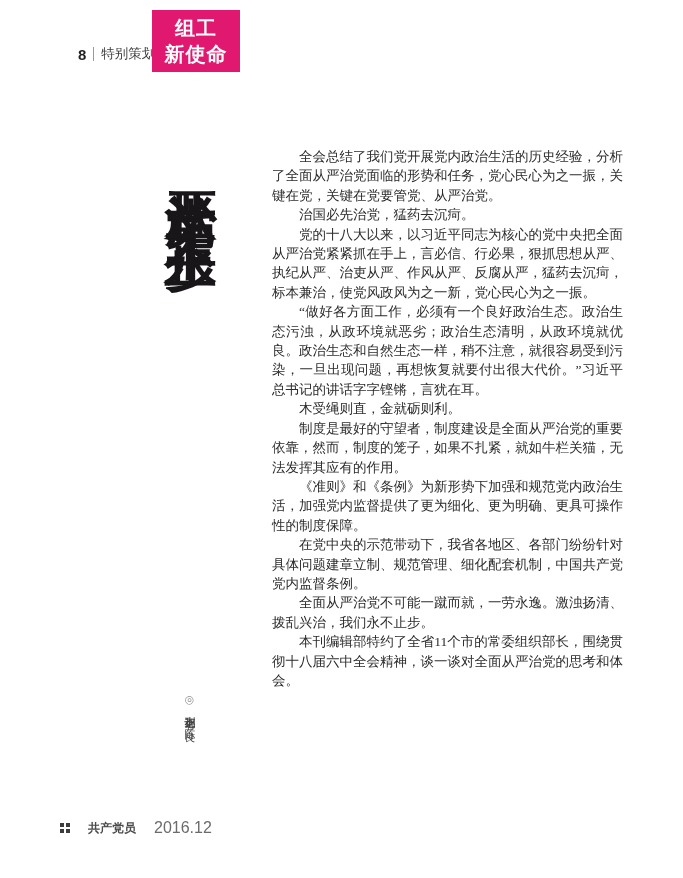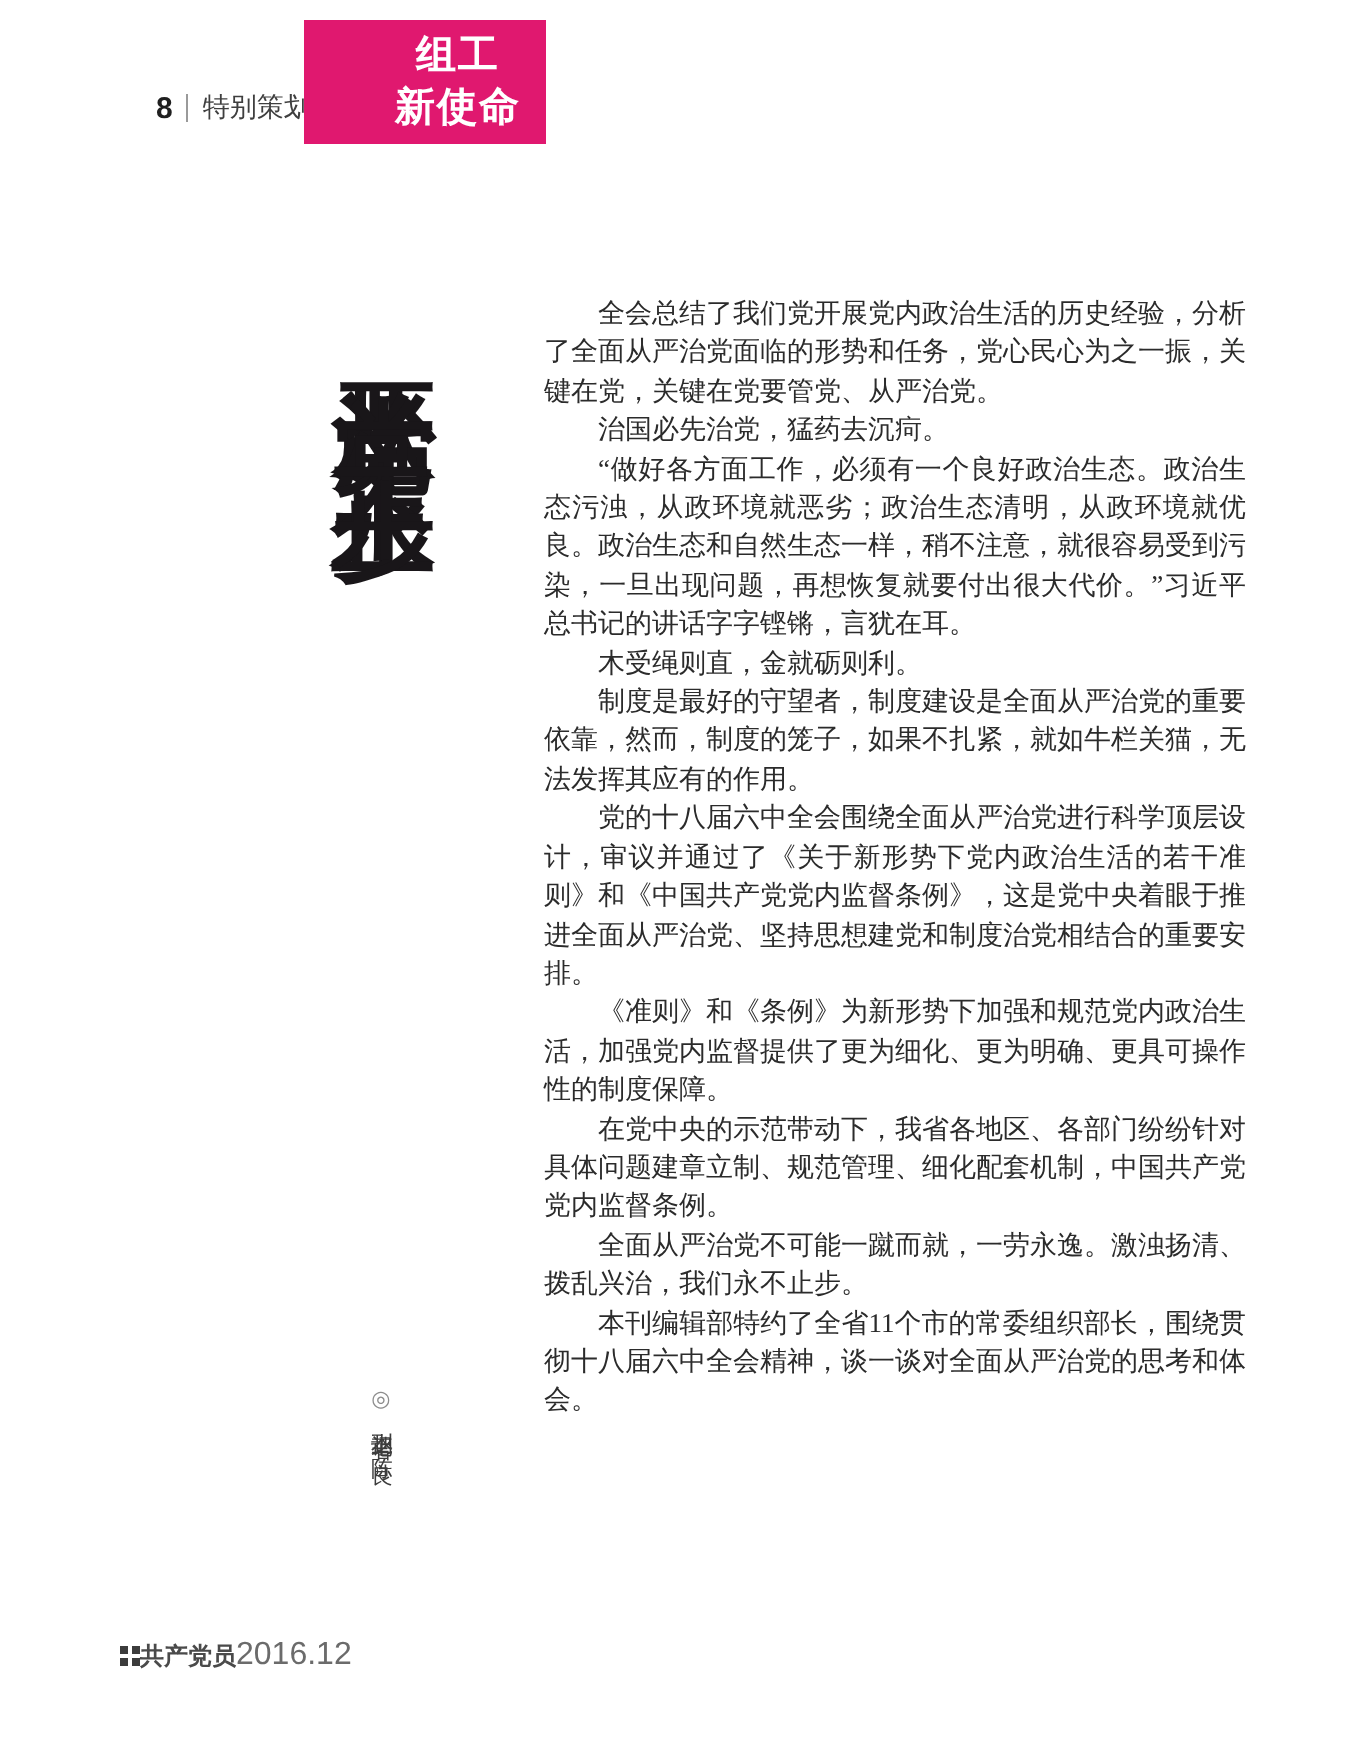--- a/index.html
+++ b/index.html
@@ -50,21 +50,21 @@
   .body-text {
     position:absolute; left:272px; top:147px; width:351px;
     font-size:13.5px; line-height:19.4px; color:#2b2b2b;
     text-align:justify;
   }
   .body-text p { margin:0; text-indent:2em; }
 
   
   .footer {
     position:absolute; left:60px; top:821px; height:14px;
-    display:flex; align-items:center; gap:0;
+    display:flex; align-items:center; gap:18px;
   }
   .footer-logo {
     width:10px; height:10px; background-color:#3c3c3c; display:inline-block;
     background-image:
       linear-gradient(0deg, transparent 42%, #ffffff 42%, #ffffff 58%, transparent 58%),
       linear-gradient(90deg, transparent 42%, #ffffff 42%, #ffffff 58%, transparent 58%);
   }
   .mag-name {
     font-size:12px; font-weight:bold; color:#4a4a4a;
     font-family:"Liberation Serif","DejaVu Serif",serif;
@@ -78,36 +78,36 @@
 <body>
 
 <div class="page">
 
   <div class="page-header">
     <span class="page-num">8</span>
     <span class="hdr-divider"></span>
     <span class="section">特别策划·</span>
   </div>
 
-  <div class="badge" style="background: rgb(224, 24, 111); padding-left: 33px;">
+  <div class="badge" style="background: rgb(224, 24, 111);">
     <span>组工</span>
     <span>新使命</span>
   </div>
 
   <h1 class="vtitle"><span>从严治党</span><span class="tgap"></span><span>永不止步</span></h1>
 
   <div class="byline"><span class="byline-marker">◎</span><span>本刊记者</span><span class="bgap"></span><span>陈一良</span></div>
 
   <div class="body-text">
       <p class="para">全会总结了我们党开展党内政治生活的历史经验，分析了全面从严治党面临的形势和任务，党心民心为之一振，关键在党，关键在党要管党、从严治党。</p>
       <p class="para">治国必先治党，猛药去沉疴。</p>
+      <p class="para">党的十八大以来，以习近平同志为核心的党中央把全面从严治党紧紧抓在手上，言必信、行必果，狠抓思想从严、执纪从严、治吏从严、作风从严、反腐从严，猛药去沉疴，标本兼治，使党风政风为之一新，党心民心为之一振。</p>
       <p class="para">“做好各方面工作，必须有一个良好政治生态。政治生态污浊，从政环境就恶劣；政治生态清明，从政环境就优良。政治生态和自然生态一样，稍不注意，就很容易受到污染，一旦出现问题，再想恢复就要付出很大代价。”习近平总书记的讲话字字铿锵，言犹在耳。</p>
       <p class="para">木受绳则直，金就砺则利。</p>
       <p class="para">制度是最好的守望者，制度建设是全面从严治党的重要依靠，然而，制度的笼子，如果不扎紧，就如牛栏关猫，无法发挥其应有的作用。</p>
-      <p class="para">党的十八届六中全会围绕全面从严治党进行科学顶层设计，审议并通过了《关于新形势下党内政治生活的若干准则》和《中国共产党党内监督条例》，这是党中央着眼于推进全面从严治党、坚持思想建党和制度治党相结合的重要安排。</p>
       <p class="para">《准则》和《条例》为新形势下加强和规范党内政治生活，加强党内监督提供了更为细化、更为明确、更具可操作性的制度保障。</p>
       <p class="para">在党中央的示范带动下，我省各地区、各部门纷纷针对具体问题建章立制、规范管理、细化配套机制，中国共产党党内监督条例。</p>
       <p class="para">全面从严治党不可能一蹴而就，一劳永逸。激浊扬清、拨乱兴治，我们永不止步。</p>
       <p class="para">本刊编辑部特约了全省11个市的常委组织部长，围绕贯彻十八届六中全会精神，谈一谈对全面从严治党的思考和体会。</p>
     </div>
 
   <div class="footer">
     <span class="footer-logo"></span>
     <span class="mag-name">共产党员</span>
     <span class="issue">2016.12</span>

